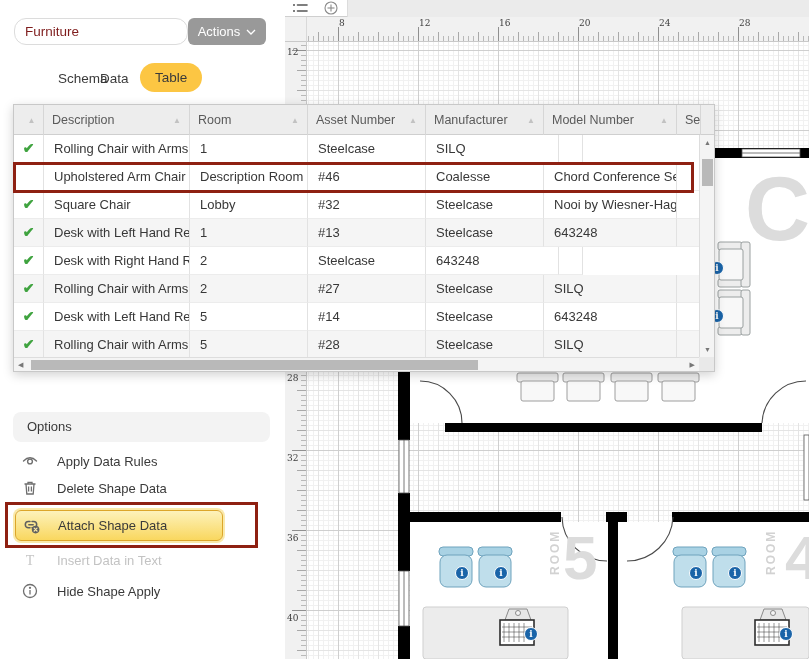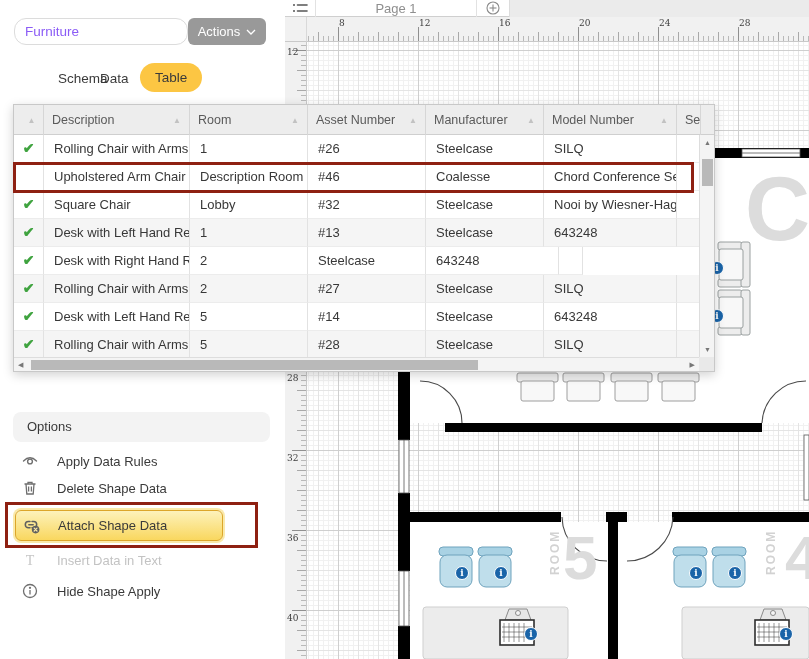--- a/index.html
+++ b/index.html
@@ -46,21 +46,21 @@
       linear-gradient(90deg,#cfcfcf 1px,transparent 1px), linear-gradient(#cfcfcf 1px,transparent 1px),
       linear-gradient(90deg,#e4e4e4 1px,transparent 1px), linear-gradient(#e4e4e4 1px,transparent 1px),
       linear-gradient(90deg,#f1f1f1 1px,transparent 1px), linear-gradient(#f1f1f1 1px,transparent 1px);
     background-size:80px 100%,100% 80px,20px 100%,100% 20px,5px 100%,100% 5px;
     background-position:31px 0,0 8px,11px 0,0 8px,1px 0,0 3px; z-index:1; }
   #floor { position:absolute; left:0; top:42px; z-index:2; }
 
   
   #left-panel { position:absolute; left:0; top:0; width:285px; height:659px; background:#fff; z-index:10; }
   #dataset-input { position:absolute; left:14px; top:18px; width:174px; height:27px; border:1px solid #dcdcdc;
-    border-radius:12px; padding:0 10px; font-size:13.5px; color:#8b5cf6; background:#fff; outline:none;
+    border-radius:12px; padding:0 10px; font-size:13.5px; color:#7f1d1d; background:#fff; outline:none;
     font-family:"Liberation Sans", sans-serif; }
   #actions-btn { position:absolute; left:188px; top:18px; width:78px; height:27px; background:#999;
     border-radius:6px; color:#fff; font-size:13px; display:flex; align-items:center; justify-content:center;
     gap:6px; cursor:pointer; }
   .mode-tab { position:absolute; top:71px; font-size:13.5px; color:#3a3a3a; cursor:pointer; }
   .mode-tab.pill { top:63px; background:#fcc643; border-radius:16px; padding:7px 15px; }
 
   
   #options-header { position:absolute; left:13px; top:412px; width:257px; height:30px; background:#f3f3f3;
     border-radius:8px; line-height:30px; padding-left:14px; font-size:13px; color:#3a3a3a; }
@@ -278,21 +278,20 @@
     <div id="menu-btn">
       <svg width="16" height="12" viewBox="0 0 16 12">
           <g stroke="#555" stroke-width="1.6" stroke-linecap="round">
             <circle cx="2" cy="3" r="1" fill="#555" stroke="none"></circle>
             <line x1="5.5" y1="3" x2="15" y2="3"></line>
             <circle cx="2" cy="9" r="1" fill="#555" stroke="none"></circle>
             <line x1="5.5" y1="9" x2="15" y2="9"></line>
           </g>
         </svg>
     </div>
-    <div id="page-tab">Page 1</div>
     <div id="addpage-btn">
       <svg width="14" height="14" viewBox="0 0 14 14">
           <circle cx="7" cy="7" r="6" fill="none" stroke="#8a8a8a" stroke-width="1.1"></circle>
           <line x1="7" y1="3.5" x2="7" y2="10.5" stroke="#8a8a8a" stroke-width="1.1"></line>
           <line x1="3.5" y1="7" x2="10.5" y2="7" stroke="#8a8a8a" stroke-width="1.1"></line>
         </svg>
     </div>
     <div id="tabbar-fill"></div>
   </div>
 
@@ -405,21 +404,20 @@
       </div>
       <div class="hcell" style="width: 24px;">
         <span>Se</span>
       </div>
     </div>
   <div id="tbody">
       <div class="dt-row">
         <div class="dcell ckcell" style="width: 30px; padding: 0px;">✔</div>
         <div class="dcell" style="width: 146px;">Rolling Chair with Arms...</div>
         <div class="dcell" style="width: 118px;">1</div>
-        <div class="dcell" style="width: 118px;">#26</div>
         <div class="dcell" style="width: 118px;">Steelcase</div>
         <div class="dcell" style="width: 133px;">SILQ</div>
         <div class="dcell" style="width: 24px;"></div>
       </div>
       <div class="dt-row">
         <div class="dcell ckcell" style="width: 30px; padding: 0px;"></div>
         <div class="dcell" style="width: 146px;">Upholstered Arm Chair</div>
         <div class="dcell" style="width: 118px;">Description Room</div>
         <div class="dcell" style="width: 118px;">#46</div>
         <div class="dcell" style="width: 118px;">Coalesse</div>

